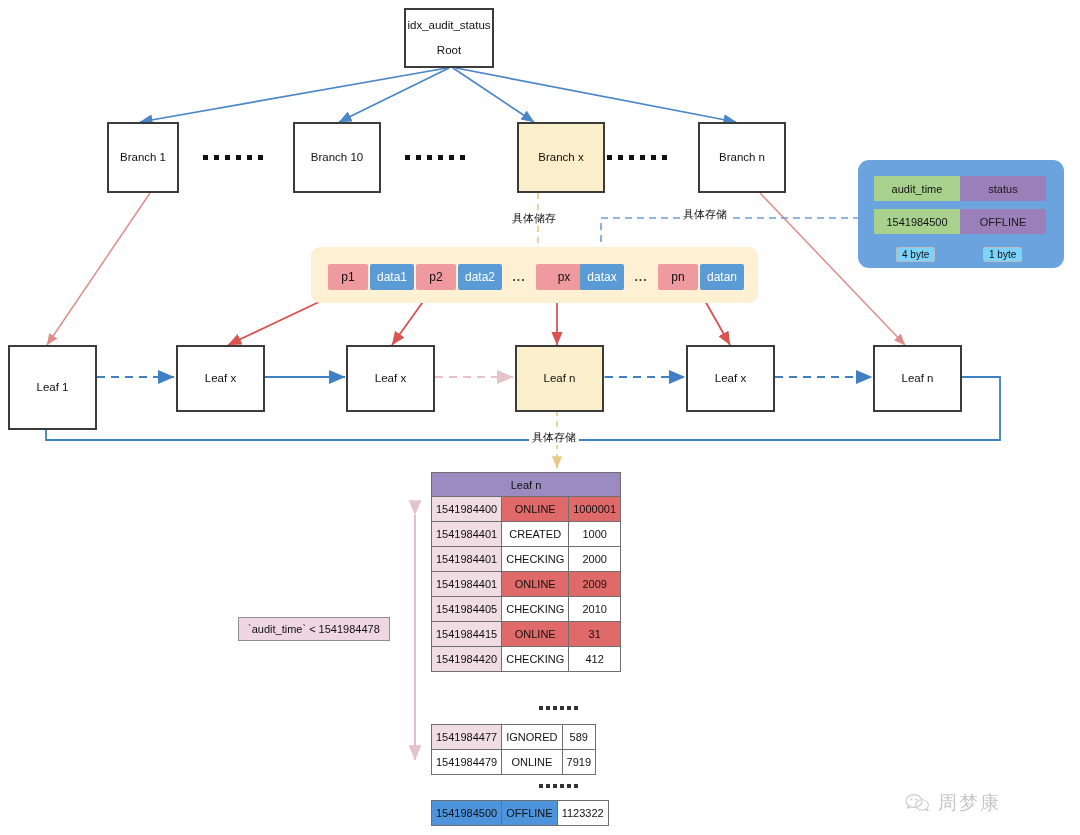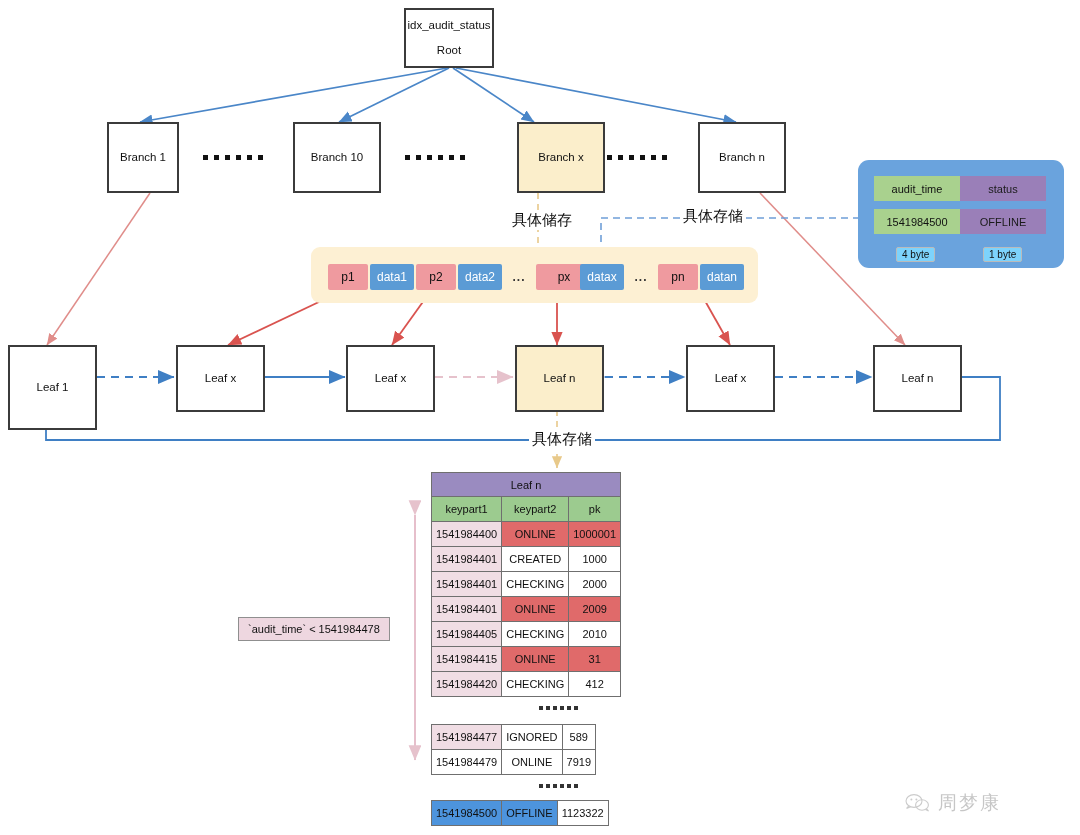--- a/index.html
+++ b/index.html
@@ -13,21 +13,21 @@
         font-size:11.5px;line-height:1.35;color:#111;}
   .node.hl{background:#fbeecb;border-color:#3b3b3b;}
   .root{flex-direction:column;gap:9px;}
 
   .dots{position:absolute;display:flex;gap:6px;align-items:center;}
   .dots i{display:block;width:5px;height:5px;background:#111;}
 
   .tdots{position:absolute;display:flex;gap:3px;align-items:center;justify-content:center;}
   .tdots i{display:block;width:4px;height:4px;background:#333;}
 
-  .cnlabel{position:absolute;font-size:15px;color:#111;background:#fff;padding:0 3px;white-space:nowrap;}
+  .cnlabel{position:absolute;font-size:11px;color:#111;background:#fff;padding:0 3px;white-space:nowrap;}
 
   
   .pagestrip{position:absolute;background:#fdf0d3;border-radius:9px;}
   .cell{position:absolute;box-sizing:border-box;display:flex;align-items:center;justify-content:center;
         font-size:12px;height:26px;border-radius:2px;color:#111;}
   .cell.ptr{background:#ef9a9f;}
   .cell.dat{background:#5b9bd5;color:#fff;}
   .cell.gap{background:transparent;color:#333;font-weight:bold;letter-spacing:1px;}
 
   
@@ -217,25 +217,20 @@
     <span>Leaf n</span>
   </div>
 
   <div class="tgrp" style="left:431px;top:472px;">
     <table class="ltable">
       <tbody>
           <tr>
         <td class="head" colspan="3">Leaf n</td>
       </tr>
       <tr>
-        <td class="col" style="width:84px">keypart1</td>
-        <td class="col" style="width:84px">keypart2</td>
-        <td class="col" style="width:84px">pk</td>
-      </tr>
-      <tr>
         <td class="k">1541984400</td>
         <td class="red">ONLINE</td>
         <td class="red">1000001</td>
       </tr>
       <tr>
         <td class="k">1541984401</td>
         <td class="white">CREATED</td>
         <td class="white">1000</td>
       </tr>
       <tr>

